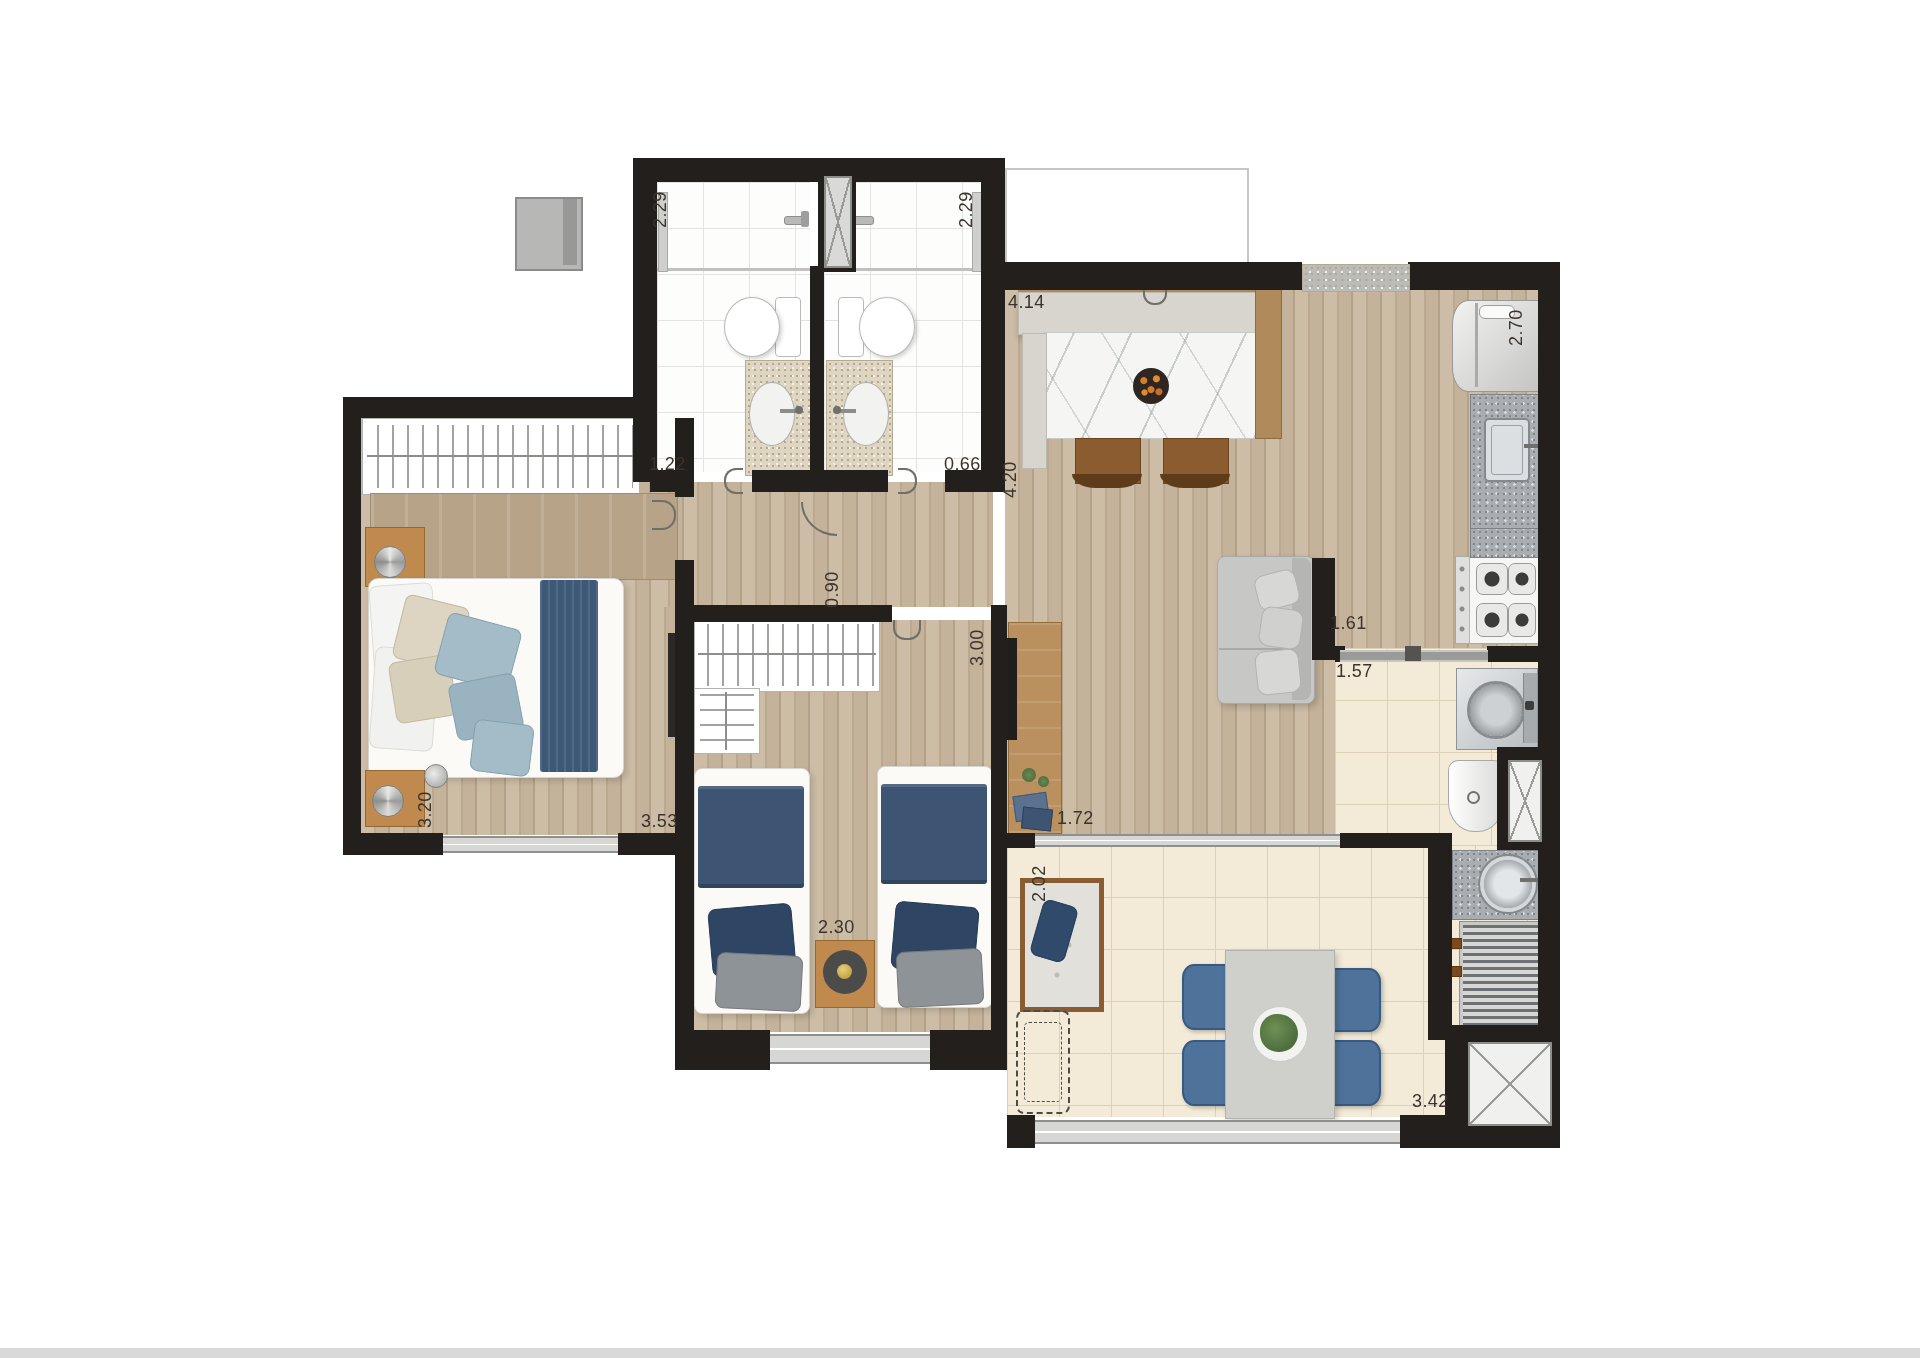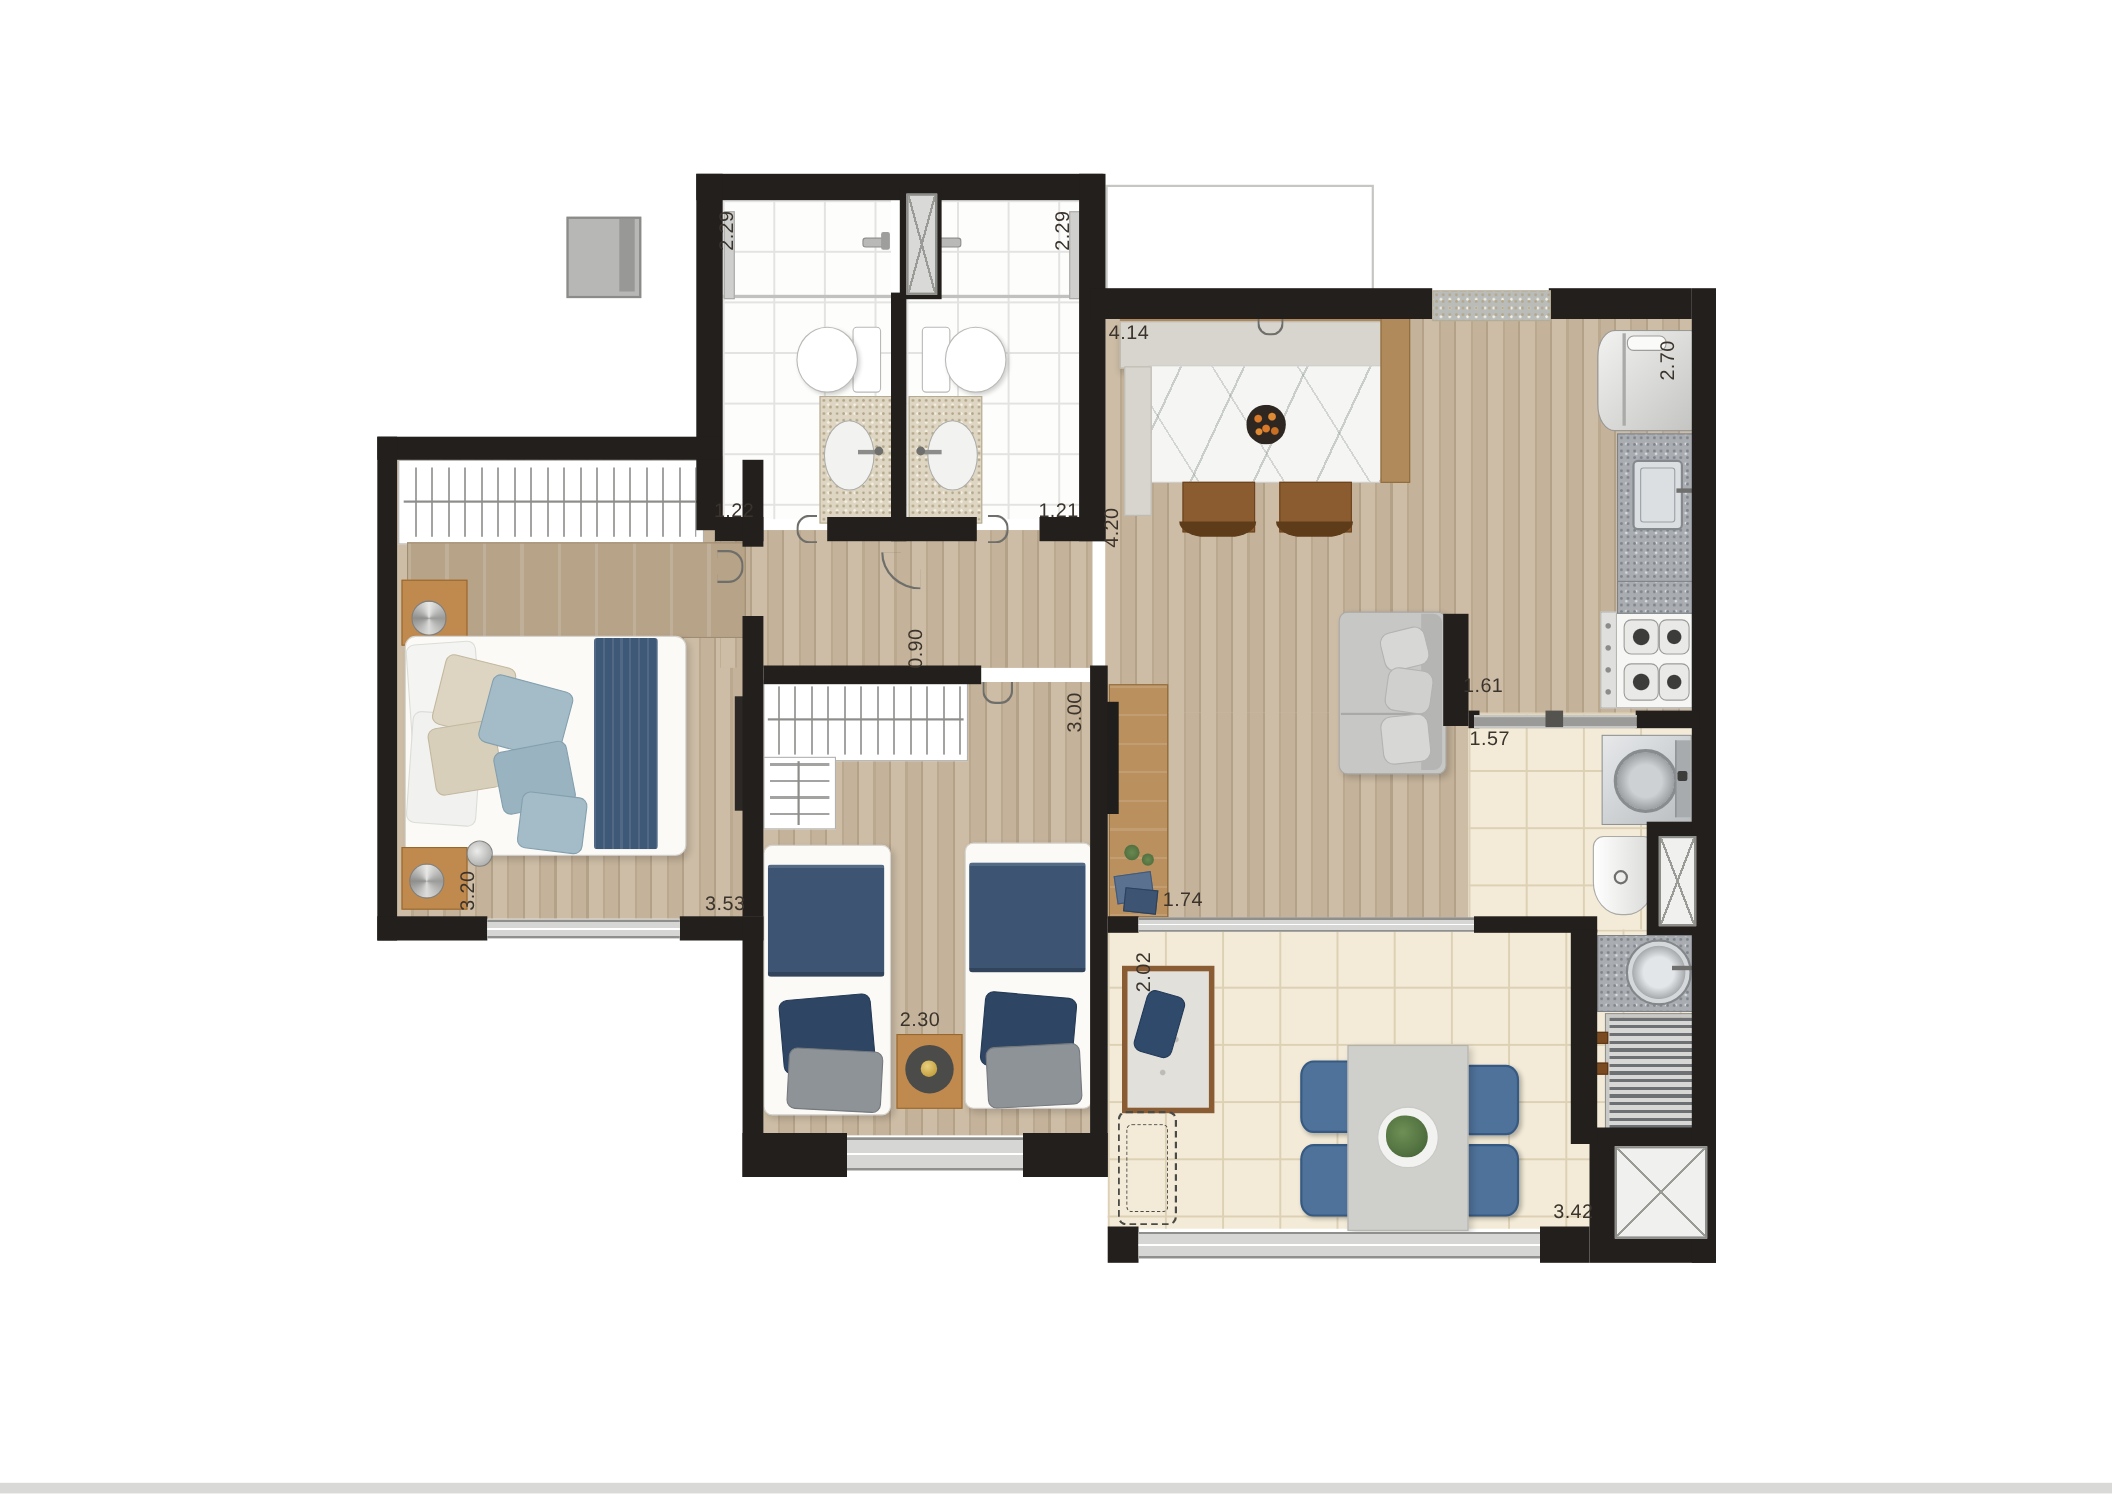--- a/index.html
+++ b/index.html
@@ -261,30 +261,30 @@
   <div class="hook" style="left:724px;top:468px;width:17px;height:22px;border-right:none;border-radius:12px 0 0 12px;"></div>
   <div class="hook" style="left:898px;top:468px;width:17px;height:22px;border-left:none;border-radius:0 12px 12px 0;"></div>
   <div class="hook" style="left:801px;top:502px;width:34px;height:32px;border-top:none;border-right:none;border-radius:0 0 0 100%;"></div>
   <div class="hook" style="left:652px;top:500px;width:22px;height:26px;border-left:none;border-radius:0 14px 14px 0;"></div>
   <div class="hook" style="left:893px;top:620px;width:24px;height:18px;border-top:none;border-radius:0 0 12px 12px;"></div>
   <div class="hook" style="left:1143px;top:290px;width:20px;height:13px;border-top:none;border-radius:0 0 11px 11px;"></div>
 
   <div class="lbl v" style="left:650px;top:182px;height:46px;">2.29</div>
   <div class="lbl v" style="left:956px;top:182px;height:46px;">2.29</div>
   <div class="lbl" style="left:649px;top:454px;">1.22</div>
-  <div class="lbl" style="left:944px;top:454px;">1.21</div>
+  <div class="lbl" style="left:944px;top:454px;">0.66</div>
   <div class="lbl" style="left:1008px;top:292px;">4.14</div>
   <div class="lbl v" style="left:1506px;top:298px;height:48px;">2.70</div>
   <div class="lbl v" style="left:1000px;top:450px;height:48px;">4.20</div>
   <div class="lbl v" style="left:822px;top:562px;height:46px;">0.90</div>
   <div class="lbl v" style="left:967px;top:618px;height:48px;">3.00</div>
   <div class="lbl" style="left:1330px;top:613px;">1.61</div>
   <div class="lbl" style="left:1336px;top:661px;">1.57</div>
   <div class="lbl v" style="left:415px;top:782px;height:46px;">3.20</div>
   <div class="lbl" style="left:641px;top:811px;">3.53</div>
   <div class="lbl" style="left:818px;top:917px;">2.30</div>
-  <div class="lbl" style="left:1057px;top:808px;">1.74</div>
+  <div class="lbl" style="left:1057px;top:808px;">1.72</div>
   <div class="lbl v" style="left:1029px;top:854px;height:48px;">2.02</div>
   <div class="lbl" style="left:1412px;top:1091px;">3.42</div>
 
 
   <div class="abs" style="left:0;top:1348px;width:1920px;height:10px;background:#d9d9d7;z-index:70;"></div>
 </div>
 
 </body></html>

